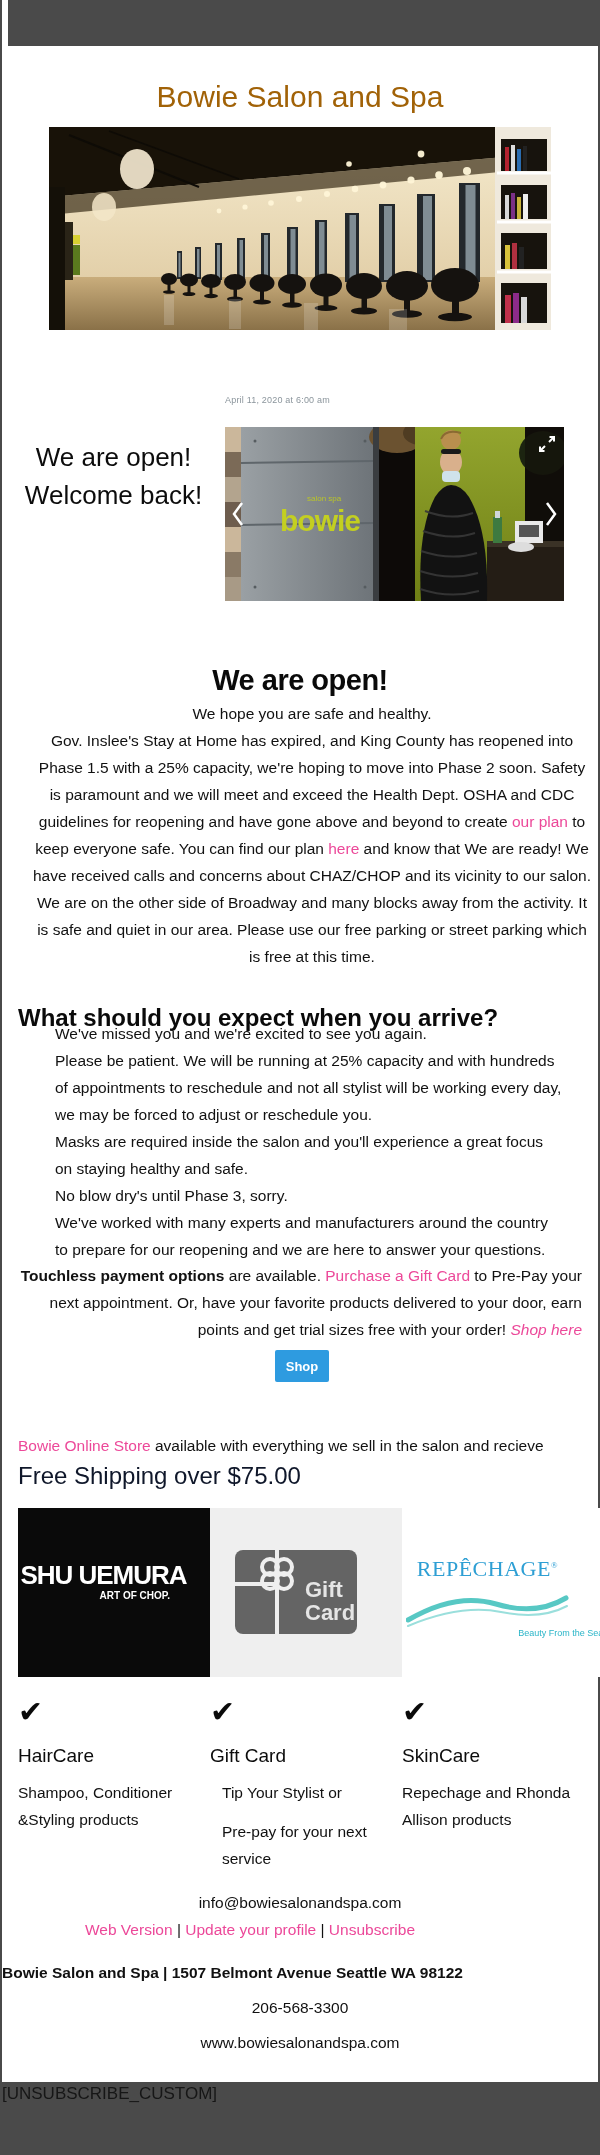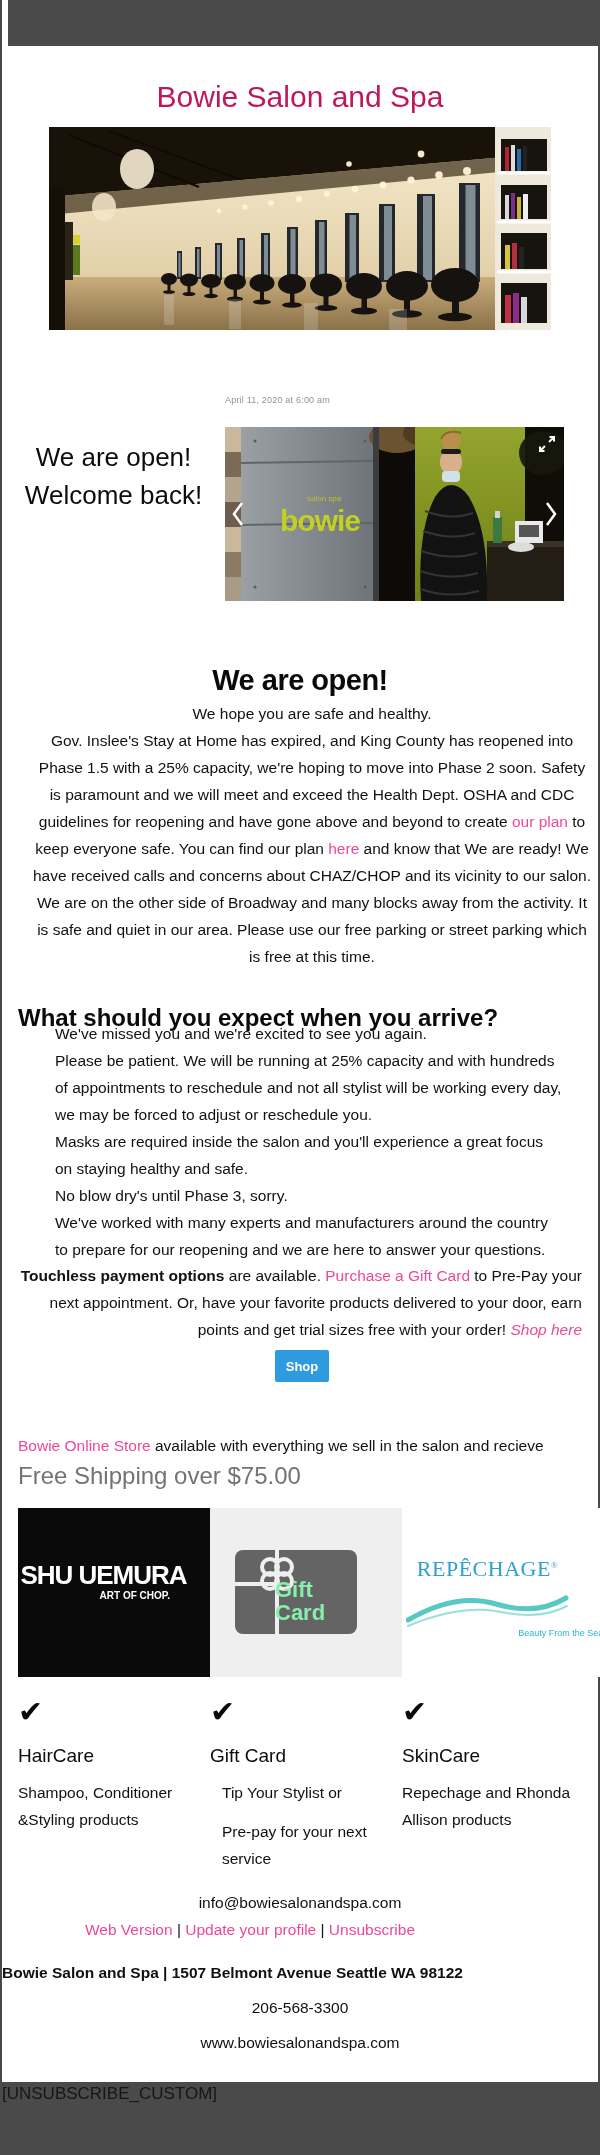--- a/index.html
+++ b/index.html
@@ -3,21 +3,21 @@
 <meta charset="utf-8">
 <style>
   html,body{margin:0;padding:0;}
   body{width:600px;height:2155px;background:#4a4a4a;position:relative;
        font-family:"Liberation Sans","DejaVu Sans",sans-serif;color:#111;overflow:hidden;}
   .sliver{position:absolute;left:3px;top:0;width:5px;height:46px;background:#fff;z-index:3;}
   .topbar{position:absolute;left:8px;top:0;width:592px;height:46px;background:#4a4a4a;z-index:2;}
   .email{position:absolute;left:2px;top:0;width:596px;height:2082px;background:#ffffff;z-index:1;}
 
   .title{position:absolute;left:0;top:60px;width:596px;text-align:center;
-         font-size:30px;color:#be185d;font-weight:400;}
+         font-size:30px;color:#a16207;font-weight:400;}
 
   
   .hero{position:absolute;left:47px;top:127px;width:502px;height:203px;overflow:hidden;}
 
   
   .caption{position:absolute;left:223px;top:395px;font-size:9px;color:#8b959c;letter-spacing:.2px;}
   .welcome{position:absolute;left:0;top:438px;width:223px;text-align:center;
            font-size:26px;line-height:38px;color:#0c0c0c;}
   .carousel{position:absolute;left:223px;top:427px;width:339px;height:174px;}
   .carousel svg.scene{position:absolute;left:0;top:0;}
@@ -36,38 +36,38 @@
   .expect-h{position:absolute;left:16px;top:980px;font-size:24px;font-weight:700;color:#0a0a0a;}
   .expect{position:absolute;left:53px;top:1020px;width:508px;font-size:15.5px;line-height:27px;}
 
   .touchless{position:absolute;left:16px;top:1262px;width:564px;font-size:15.5px;line-height:27px;margin:0;text-align:right;}
 
   .shop-btn{position:absolute;left:273px;top:1350px;width:54px;height:32px;background:#2e9be0;
             color:#fff;font-weight:700;font-size:13px;border:none;border-radius:2px;
             display:flex;align-items:center;justify-content:center;cursor:pointer;}
 
   .store-line{position:absolute;left:16px;top:1437px;font-size:15.5px;}
-  .shipping{position:absolute;left:16px;top:1462px;font-size:24px;color:#737373;}
+  .shipping{position:absolute;left:16px;top:1462px;font-size:24px;color:#0f172a;}
 
   .cols{position:absolute;left:16px;top:1508px;width:564px;display:flex;}
   .col{width:171px;margin-right:21px;}
   .col:last-child{margin-right:0;}
   .pbox{width:171px;height:169px;position:relative;overflow:hidden;padding-left:43px;}
   .pbox.black{background:#0a0a0a;}
   .pbox.gray{background:#efefef;}
   .pbox.white{background:#ffffff;}
   .shu{position:absolute;left:0;top:52px;width:171px;text-align:center;color:#fff;
        font-weight:700;font-size:26px;letter-spacing:-1px;font-stretch:condensed;}
   .shu-sub{position:absolute;left:0;top:82px;width:152px;text-align:right;color:#fff;
        font-weight:700;font-size:10px;letter-spacing:0;}
   .gcard{position:absolute;left:25px;top:42px;width:122px;height:84px;background:#646464;border-radius:8px;}
   .gcard .vline{position:absolute;left:40px;top:0;width:4px;height:84px;background:#efefef;}
   .gcard .hline{position:absolute;left:0;top:32px;width:40px;height:4px;background:#efefef;}
   .gcard .bow{position:absolute;left:22px;top:4px;}
-  .gcard-text{position:absolute;left:40px;top:28px;color:#86efac;font-weight:700;font-size:22px;line-height:23px;}
+  .gcard-text{position:absolute;left:70px;top:28px;color:#e5e5e5;font-weight:700;font-size:22px;line-height:23px;}
   .rep-brand{position:absolute;left:0;top:48px;width:171px;text-align:center;color:#2e9fd4;
              font-family:"Liberation Serif","DejaVu Serif",serif;font-size:22px;letter-spacing:.5px;}
   .rep-brand sup{font-size:9px;}
   .rep-wave{position:absolute;left:4px;top:78px;}
   .rep-tag{position:absolute;right:6px;top:120px;font-size:9px;color:#2ab5c8;}
   .check{margin-top:20px;font-size:30px;color:#0a0a0a;line-height:30px;}
   .ptitle{margin-top:18px;font-size:19px;color:#0c0c0c;}
   .pdesc{margin-top:12px;font-size:15.5px;line-height:27px;}
   .pdesc p{margin:0 0 12px 12px;}
 

